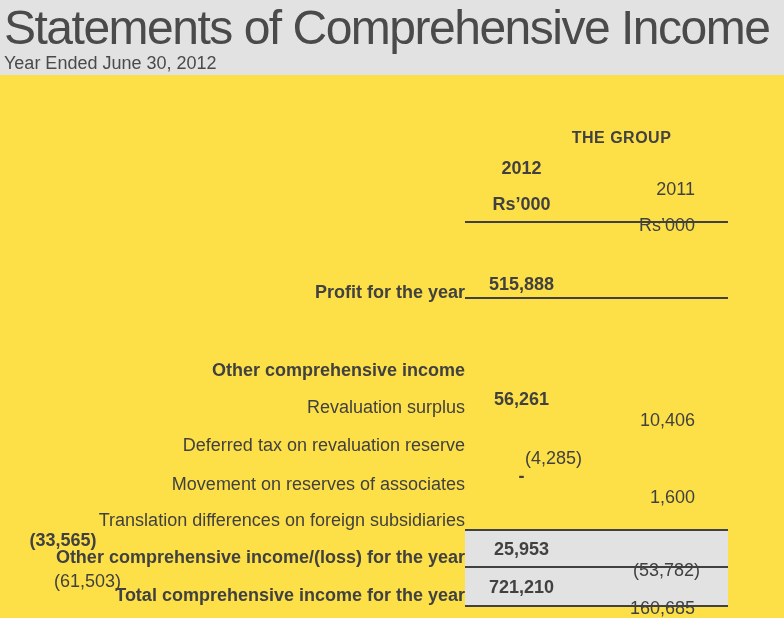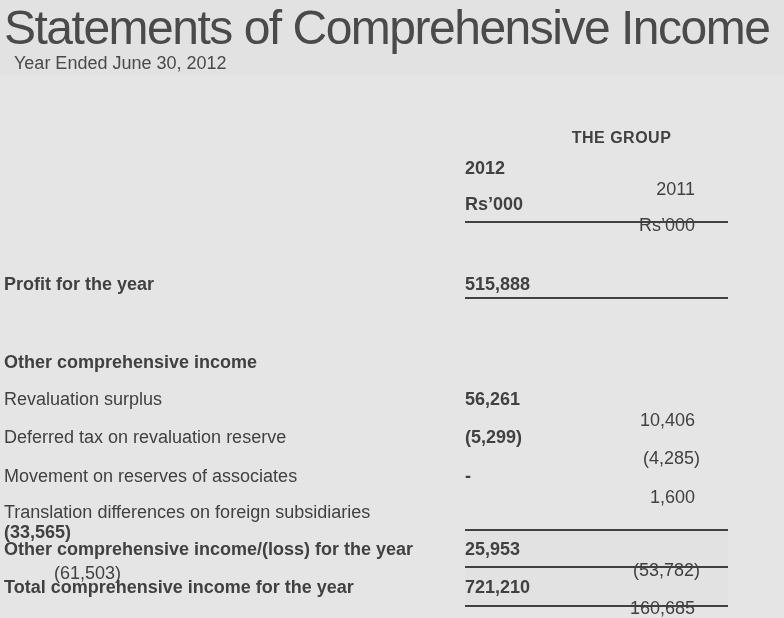--- a/index.html
+++ b/index.html
@@ -1,21 +1,21 @@
 <!DOCTYPE html>
 <html style="--band-bg: #e2e2e2; --shade-bg: #e2e2e2; --rule: #414141; --text: #414141; --title: #4a4a4a;"><head>
 <meta charset="utf-8">
 <style>
   html, body { margin: 0; padding: 0; background: #ffffff; }
   .page {
     position: relative;
     width: 784px;
     height: 618px;
     overflow: hidden;
-    background: #e5e5e5;
+    background: #fde047;
     font-family: "Liberation Sans", sans-serif;
     color: var(--text, #414141);
   }
 
   
   .band {
     position: absolute;
     left: 0; top: 0;
     width: 784px; height: 75px;
     background: var(--band-bg, #e2e2e2);
@@ -26,21 +26,21 @@
     left: 4px; top: 1px;
     font-size: 48px;
     font-weight: 400;
     letter-spacing: -1.5px;
     line-height: 54px;
     white-space: nowrap;
     color: var(--title, #4a4a4a);
   }
   .band .subtitle {
     position: absolute;
-    left: 14px; top: 53px;
+    left: 4px; top: 53px;
     font-size: 18px;
     font-weight: 400;
     line-height: 20px;
     color: var(--title, #4a4a4a);
   }
 
   
   .group-label {
     position: absolute;
     left: 543px; top: 128px;
@@ -59,21 +59,21 @@
     height: 20px;
     line-height: 20px;
     display: flex;
     font-size: 18px;
   }
   .hrow.years { top: 158px; }
   .hrow.units { top: 194px; }
 
   
   .cell { box-sizing: border-box; }
-  .c2012 { width: 118px; text-align: left; }
+  .c2012 { width: 118px; text-align: center; }
   .c2011 { width: 117px; text-align: right; margin-top: 21px; }
   .num.c2012 { font-weight: 700; }
   .np { padding-right: 5px; }   
 
   
   .rule {
     position: absolute;
     left: 465px;
     width: 263px;
     height: 2px;
@@ -95,21 +95,21 @@
   .rows { position: absolute; left: 0; top: 0; width: 784px; height: 618px; }
   .trow {
     position: absolute;
     left: 4px;
     width: 696px;
     height: 20px;
     line-height: 20px;
     display: flex;
     font-size: 18px;
   }
-  .trow .cell-label { width: 461px; text-align: left; white-space: nowrap; }
+  .trow .cell-label { width: 461px; text-align: right; white-space: nowrap; margin-top: 8px; }
   .trow.bold-label .cell-label { font-weight: 700; }
   .trow:nth-child(1) { top: 274px; }
   .trow:nth-child(2) { top: 352px; }
   .trow:nth-child(3) { top: 389px; }
   .trow:nth-child(4) { top: 427px; }
   .trow:nth-child(5) { top: 466px; }
   .trow:nth-child(6) { top: 502px; flex-direction: column; }
   .trow:nth-child(7) { top: 539px; }
   .trow:nth-child(8) { top: 577px; }
 </style>
@@ -153,21 +153,20 @@
         <div class="cell num c2012"></div>
         <div class="cell num c2011"></div>
       </div>
       <div class="trow">
         <div class="cell cell-label">Revaluation surplus</div>
         <div class="cell num c2012 np">56,261</div>
         <div class="cell num c2011 np">10,406</div>
       </div>
       <div class="trow">
         <div class="cell cell-label">Deferred tax on revaluation reserve</div>
-        <div class="cell num c2012">(5,299)</div>
         <div class="cell num c2011">(4,285)</div>
       </div>
       <div class="trow">
         <div class="cell cell-label">Movement on reserves of associates</div>
         <div class="cell num c2012 np">-</div>
         <div class="cell num c2011 np">1,600</div>
       </div>
       <div class="trow">
         <div class="cell cell-label">Translation differences on foreign subsidiaries</div>
         <div class="cell num c2012">(33,565)</div>

